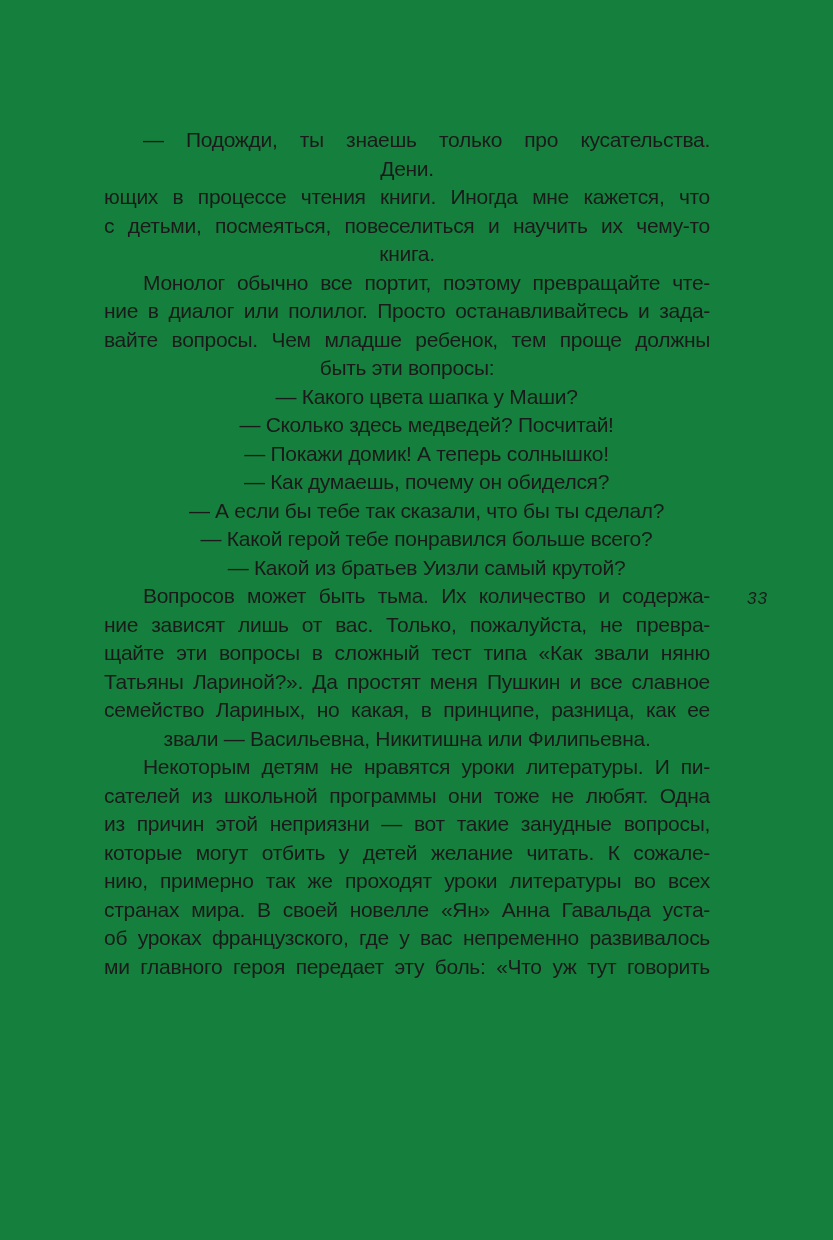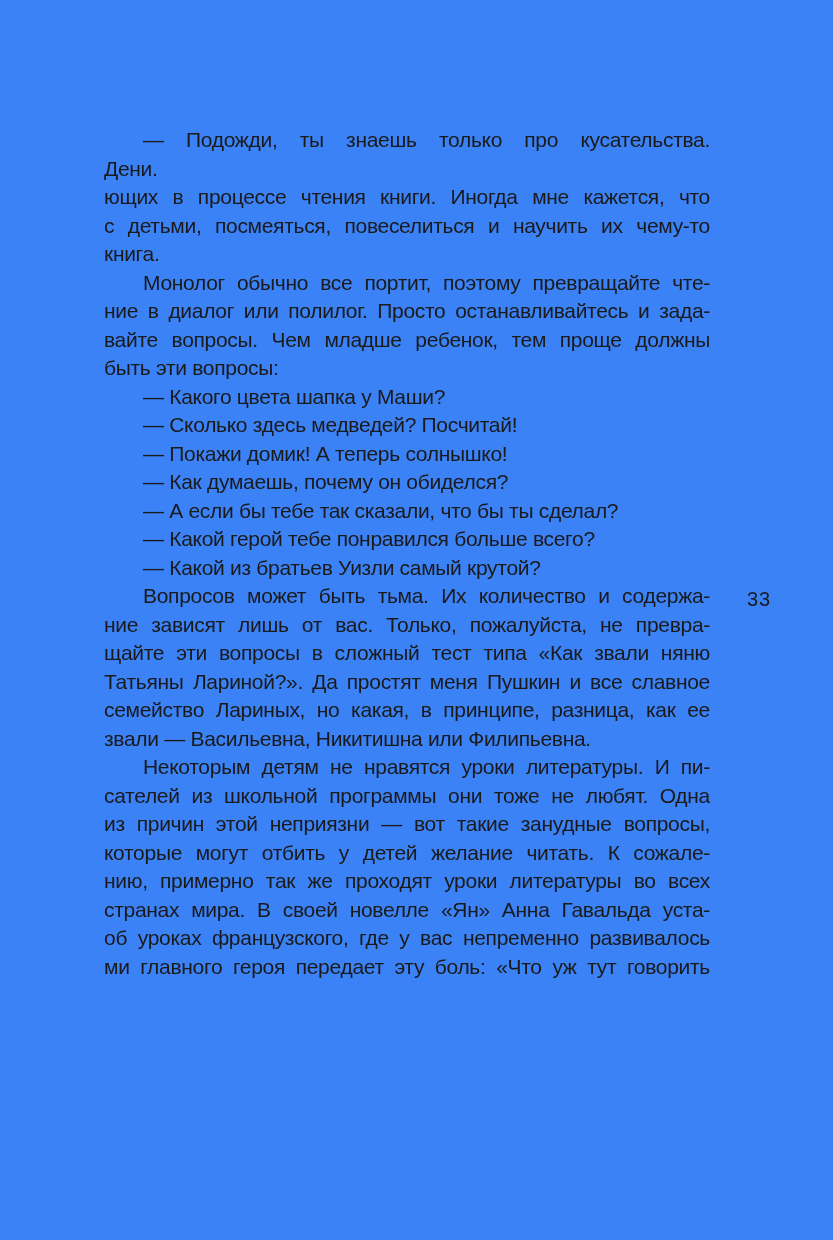--- a/index.html
+++ b/index.html
@@ -4,54 +4,55 @@
 <style>
   html, body {
     margin: 0;
     padding: 0;
     background: #ffffff;
   }
   .book-page {
     position: relative;
     width: 833px;
     height: 1240px;
-    background: #3b82f6;
+    background: #15803d;
     font-family: "Liberation Sans", sans-serif;
     color: #1a1a1a;
     overflow: hidden;
   }
   .text-block {
     position: absolute;
     left: 104px;
     top: 126px;
     width: 606px;
     font-size: 21px;
     line-height: 28.5px;
     letter-spacing: -0.3px;
   }
   .line {
-    text-align: left;
+    text-align: center;
     white-space: normal;
   }
   .line.just {
     text-align: justify;
     text-align-last: justify;
     text-justify: inter-word;
   }
   .line.indent {
     padding-left: 39px;
   }
   .page-num {
     position: absolute;
     left: 747px;
     top: 591px;
-    font-size: 20px;
+    font-size: 17px;
     line-height: 16px;
     letter-spacing: 1px;
     color: #1a1a1a;
+    font-style: italic;
   }
 </style>
 </head>
 <body>
 
 <div class="book-page">
   <div class="text-block">
       <div class="line indent just">— Подожди, ты знаешь только про кусательства.</div>
       <div class="line">Дени.</div>
       <div class="line just">ющих в процессе чтения книги. Иногда мне кажется, что</div>

